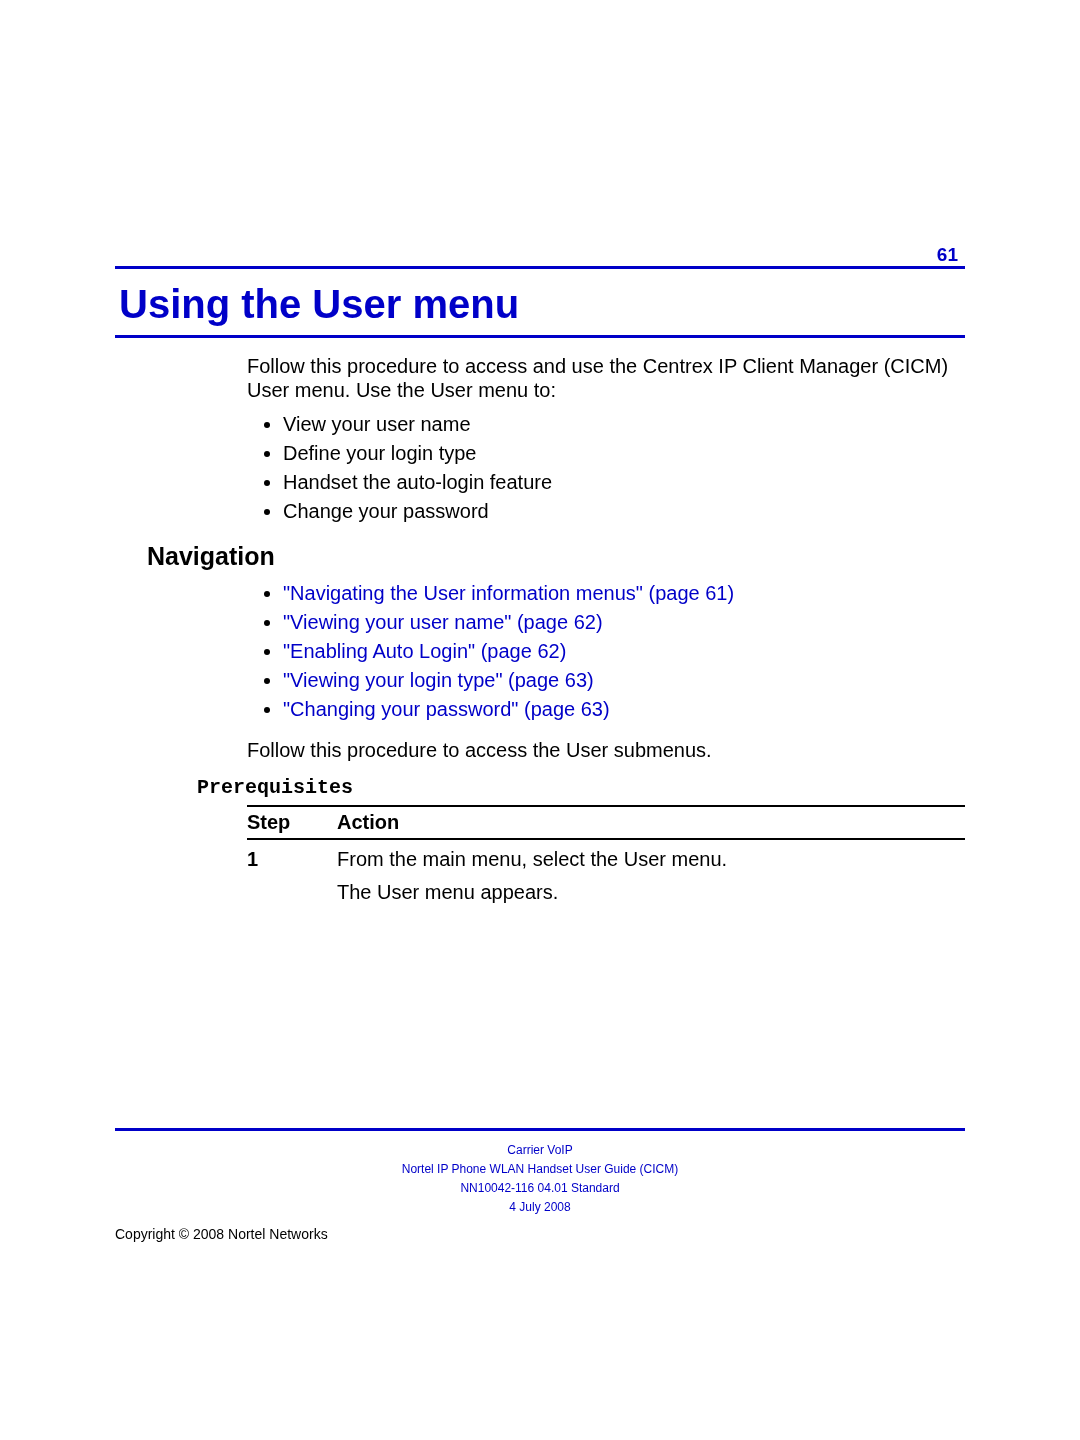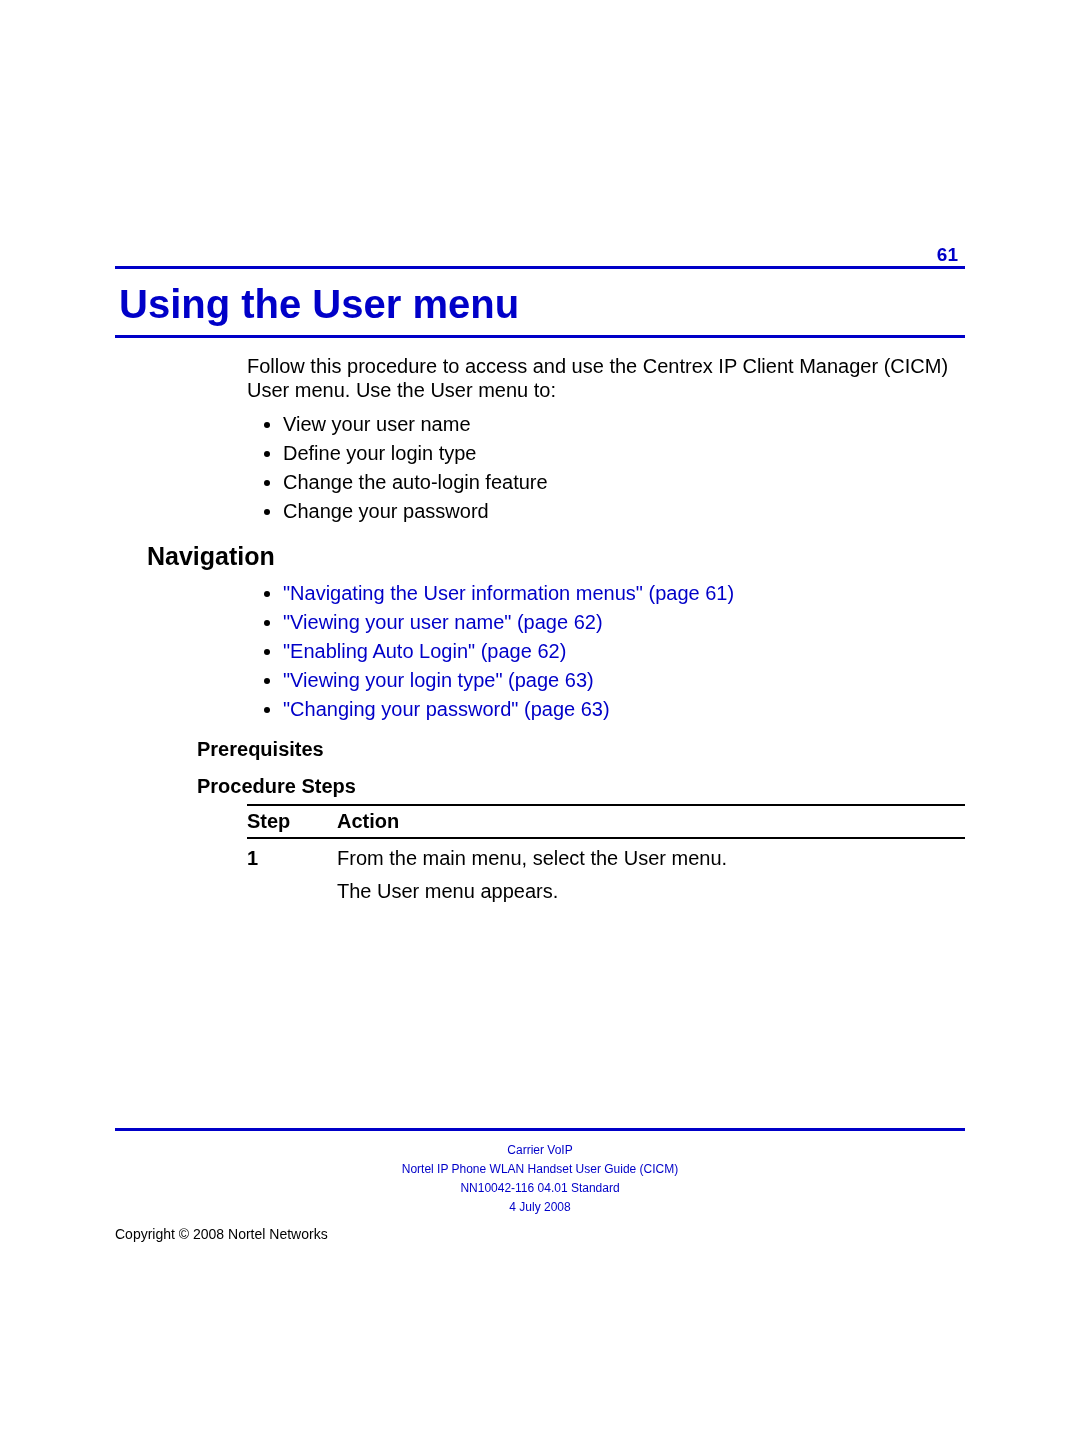--- a/index.html
+++ b/index.html
@@ -93,20 +93,21 @@
   }
   .body-para {
     margin: 0 0 10px 132px;
     font-size: 20px;
     line-height: 24px;
   }
   .subhead {
     font-size: 20px;
     font-weight: bold;
     margin: 14px 0 4px 82px;
+    font-family: Liberation Mono, monospace;
   }
   .proc-table {
     margin: 6px 0 0 132px;
     width: 718px;
     border-collapse: collapse;
     font-size: 20px;
   }
   .proc-table thead tr {
     border-top: 2px solid #000;
     border-bottom: 2px solid #000;
@@ -164,40 +165,40 @@
 
   <div class="title-underline"></div>
 
   <div class="content">
 
     <p class="intro-para">Follow this procedure to access and use the Centrex IP Client Manager (CICM) User menu. Use the User menu to:</p>
 
     <ul class="bullet-list">
       <li>View your user name</li>
       <li>Define your login type</li>
-      <li>Change the auto-login feature</li>
+      <li>Handset the auto-login feature</li>
       <li>Change your password</li>
     </ul>
 
     <h2 class="section-heading">Navigation</h2>
 
     <ul class="link-list">
       <li><span class="link">"Navigating the User information menus" (page 61)</span></li>
       <li><span class="link">"Viewing your user name" (page 62)</span></li>
       <li><span class="link">"Enabling Auto Login" (page 62)</span></li>
       <li><span class="link">"Viewing your login type" (page 63)</span></li>
       <li><span class="link">"Changing your password" (page 63)</span></li>
     </ul>
 
 
+    <p class="body-para">Follow this procedure to access the User submenus.</p>
 
     <div class="subhead">Prerequisites</div>
 
 
-    <div class="subhead">Procedure Steps</div>
 
     <table class="proc-table">
       <thead>
         <tr>
           <th class="step-col">Step</th>
           <th>Action</th>
         </tr>
       </thead>
       <tbody>
         <tr>

